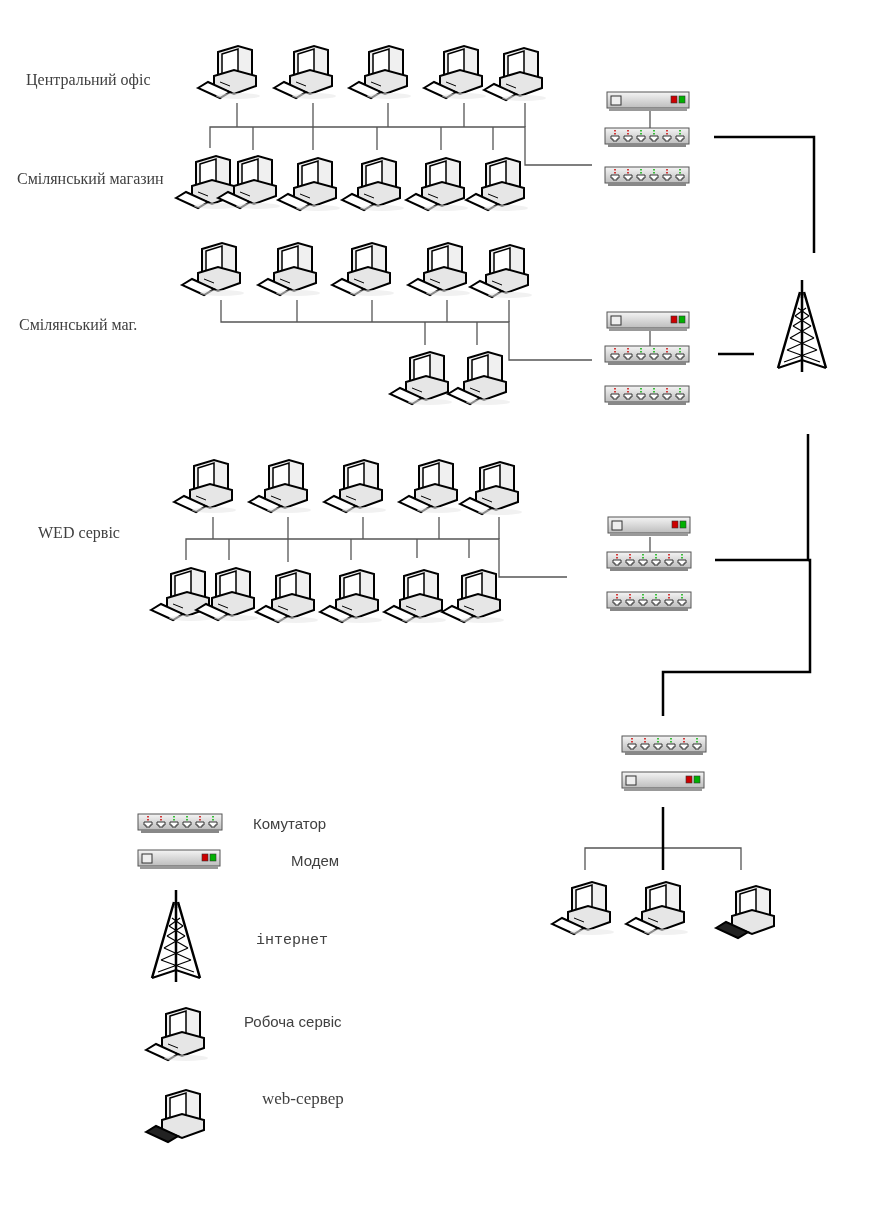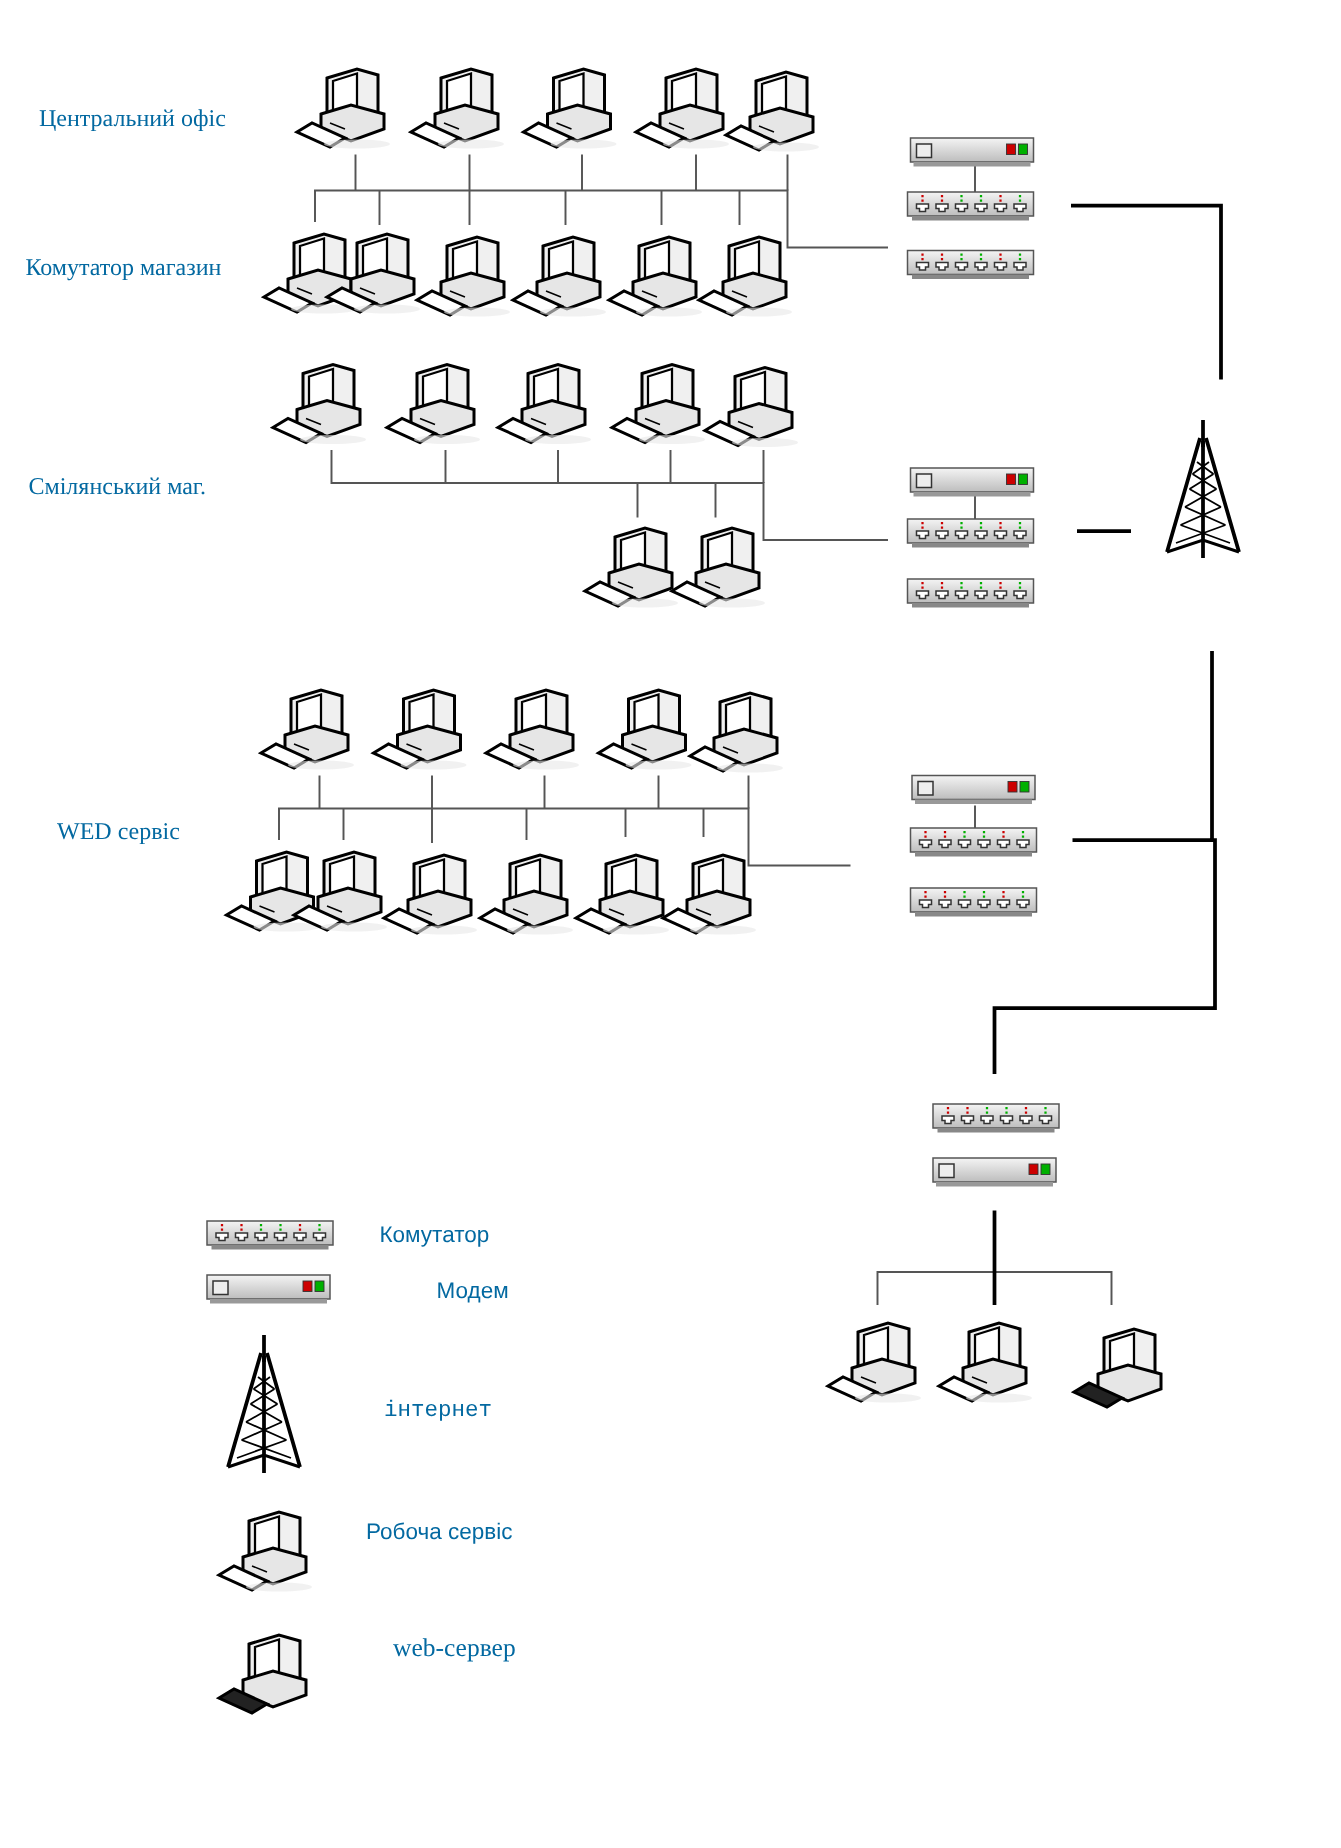--- a/index.html
+++ b/index.html
@@ -1,18 +1,18 @@
 <!DOCTYPE html>
 <html><head>
 <meta charset="utf-8">
 <style>
   html,body{margin:0;padding:0;background:#fff;}
   body{width:894px;height:1232px;position:relative;overflow:hidden;font-family:"Liberation Serif",serif;}
   #canvas{position:absolute;left:0;top:0;width:894px;height:1232px;}
-  .lbl{position:absolute;color:#0369a1;white-space:nowrap;}
+  .lbl{position:absolute;color:#404040;white-space:nowrap;}
   .serif{font-family:"Liberation Serif",serif;font-size:16px;}
   .sans{font-family:"Liberation Sans",sans-serif;font-size:15px;}
 </style>
 </head>
 <body>
 
 <svg id="canvas" xmlns="http://www.w3.org/2000/svg" width="894" height="1232" viewBox="0 0 894 1232">
   <defs>
     <linearGradient id="gBody" x1="0" y1="0" x2="0" y2="1">
       <stop offset="0" stop-color="#f4f4f4"></stop>
@@ -189,21 +189,21 @@
   <g>
     <use href="#switch" x="138" y="814"></use>
     <use href="#modem" x="138" y="850"></use>
     <use href="#tower" x="152" y="890"></use>
     <use href="#ws" x="160" y="1000"></use>
     <use href="#srv" x="160" y="1082"></use>
   </g>
 </svg>
 
 <div class="lbl serif" style="left:26px;top:71px;">Центральний офіс</div>
-<div class="lbl serif" style="left:17px;top:170px;">Комутатор магазин</div>
+<div class="lbl serif" style="left:17px;top:170px;">Смілянський магазин</div>
 <div class="lbl serif" style="left:19px;top:316px;">Смілянський маг.</div>
-<div class="lbl serif" style="left:38px;top:524px;margin-top:22px;">WED сервіс</div>
+<div class="lbl serif" style="left:38px;top:524px;">WED сервіс</div>
 
 <div class="lbl sans" style="left:253px;top:815px;">Комутатор</div>
 <div class="lbl sans" style="left:275px;top:852px;margin-left:16px;">Модем</div>
 <div class="lbl sans" style="left:256px;top:932px;font-family:Liberation Mono, monospace;">інтернет</div>
 <div class="lbl sans" style="left:244px;top:1013px;">Робоча сервіс</div>
 <div class="lbl serif" style="left:242px;top:1089px;font-size:17px;margin-left:20px;">web-сервер</div>
 
 </body></html>

